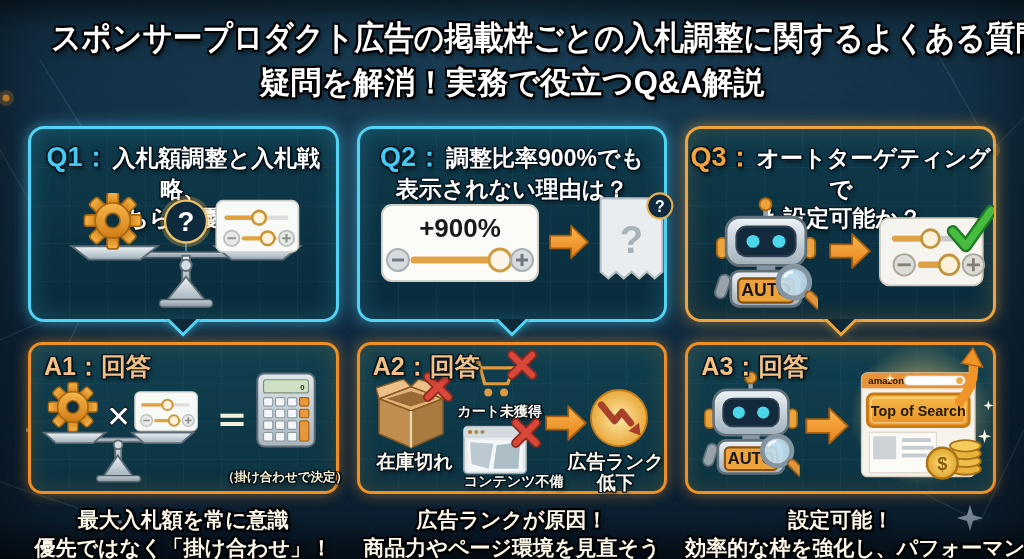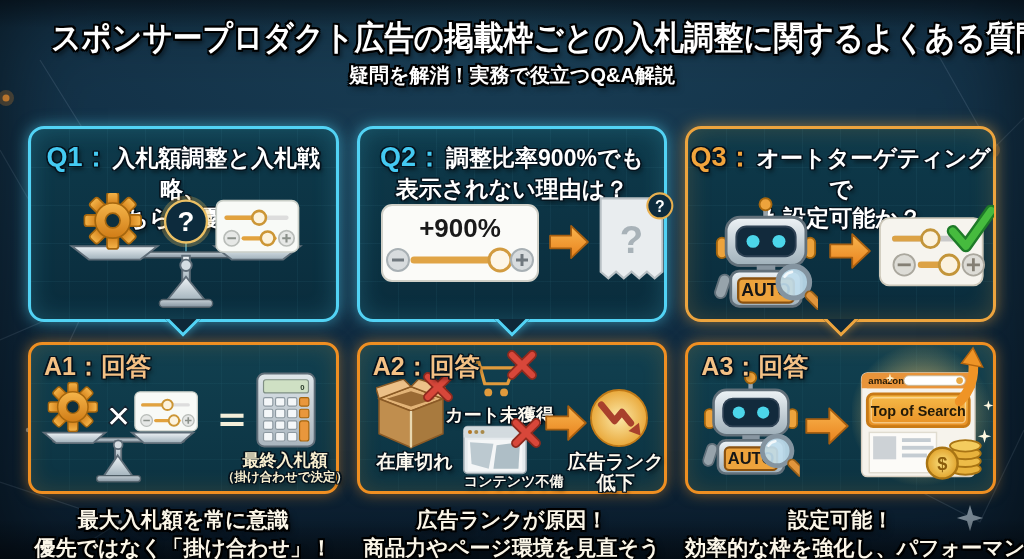--- a/index.html
+++ b/index.html
@@ -8,21 +8,21 @@
     background:radial-gradient(130% 120% at 50% 0%, #1b4158 0%, #133147 40%, #0d2336 72%, #0a1b2b 100%);}
   .page::after{content:"";position:absolute;inset:0;pointer-events:none;
     box-shadow:inset 0 0 90px rgba(0,0,0,.55);
     background:linear-gradient(180deg, rgba(4,10,18,.45) 0%, rgba(4,10,18,0) 5%, rgba(4,10,18,0) 93%, rgba(3,8,14,.6) 100%);}
   .bgnet{position:absolute;inset:0;z-index:0;}
   .outlined{text-shadow:-2px -2px 0 #000,2px -2px 0 #000,-2px 2px 0 #000,2px 2px 0 #000,-2px 0 0 #000,2px 0 0 #000,0 -2px 0 #000,0 2px 0 #000,3px 4px 6px rgba(0,0,0,.65);}
   .outlined-sm{text-shadow:-1.4px -1.4px 0 #06121c,1.4px -1.4px 0 #06121c,-1.4px 1.4px 0 #06121c,1.4px 1.4px 0 #06121c,-1.4px 0 0 #06121c,1.4px 0 0 #06121c,0 -1.4px 0 #06121c,0 1.4px 0 #06121c,2px 3px 4px rgba(0,0,0,.6);}
   .title{position:absolute;top:16px;left:0;width:1024px;text-align:center;color:#fff;
     font-size:33px;font-weight:900;letter-spacing:0;transform:scaleX(.9);transform-origin:50% 50%;white-space:nowrap;z-index:2;}
   .subtitle{position:absolute;top:62px;left:0;width:1024px;text-align:center;color:#fff;
-    font-size:20px;font-weight:900;z-index:2;white-space:nowrap;}
+    font-size:31px;font-weight:900;z-index:2;white-space:nowrap;}
   .cols{position:absolute;left:28px;top:126px;width:968px;display:flex;gap:18px;z-index:2;}
   .col{position:relative;flex:1;min-width:0;}
   .qbox{position:relative;height:190px;border:3px solid #52d3f5;border-radius:16px;
     background:linear-gradient(rgba(120,210,235,.05) 1px, transparent 1px) 0 0/38px 38px,
       linear-gradient(90deg, rgba(120,210,235,.05) 1px, transparent 1px) 0 0/38px 38px,
       linear-gradient(180deg,#0e3a4b,#0a2c3c);
     box-shadow:0 0 15px rgba(85,215,245,.55), inset 0 0 24px rgba(85,215,245,.20);}
   .c3 .qbox{border-color:#eda43e;box-shadow:0 0 15px rgba(240,165,60,.55), inset 0 0 24px rgba(240,165,60,.20);}
   .tailwrap{position:absolute;left:50%;transform:translateX(-50%);bottom:-20px;width:46px;height:20px;overflow:hidden;z-index:6;pointer-events:none;}
   .tailwrap::before{content:"";position:absolute;left:50%;top:-16px;width:22px;height:22px;
@@ -238,21 +238,20 @@
             <rect x="11" y="79" width="12" height="11" rx="2"></rect>
               <rect x="26.5" y="79" width="12" height="11" rx="2"></rect>
               <rect x="42" y="79" width="12" height="11" rx="2"></rect>
           </g>
           <g fill="#e9973c" stroke="#a5660e" stroke-width="1.5">
             <rect x="57.5" y="34" width="12" height="11" rx="2"></rect>
               <rect x="57.5" y="49" width="12" height="11" rx="2"></rect>
             <rect x="57.5" y="64" width="12" height="26" rx="3"></rect>
           </g>
         </svg>
-        <div class="ilabel outlined-sm abs" style="left:196px;top:104px;width:116px;font-size:17px;color:#f8efcf">最終入札額</div>
         <div class="ilabel outlined-sm abs" style="left:186px;top:124px;width:136px;font-size:12.5px;color:#f8efcf">（掛け合わせで決定）</div>
       </div>
 
       <div class="caption outlined">
         <div>最大入札額を常に意識</div>
         <div>優先ではなく「掛け合わせ」！</div>
       </div>
     </div>
 
     <div class="col c2">
@@ -301,21 +300,21 @@
         <div class="ilabel outlined-sm abs" style="left:0px;top:104px;width:110px;font-size:19px">在庫切れ</div>
 
         <svg class="abs" style="left:108px;top:10px" width="52" height="46" viewBox="0 0 72 64">
           <path d="M4,10 H15 L23,40 H55 L63,18 H19" fill="none" stroke="#e09a3c" stroke-width="4.5" stroke-linecap="round" stroke-linejoin="round"></path>
           <circle cx="28" cy="52" r="5.5" fill="#e09a3c"></circle>
             <circle cx="50" cy="52" r="5.5" fill="#e09a3c"></circle>
         </svg>
         <svg class="abs" style="left:146px;top:4px" width="32" height="32" viewBox="0 0 44 44">
             <use href="#sym-x"></use>
           </svg>
-        <div class="ilabel outlined-sm abs" style="left:82px;top:58px;width:116px;font-size:18px">カート未獲得</div>
+        <div class="ilabel outlined-sm abs" style="left:82px;top:58px;width:116px;font-size:14px">カート未獲得</div>
 
         <svg class="abs" style="left:102px;top:80px" width="66" height="50" viewBox="0 0 84 64">
           <rect x="2" y="2" width="80" height="60" rx="5" fill="#e6ebee" stroke="#97a3ab" stroke-width="2"></rect>
           <rect x="2" y="2" width="80" height="14" rx="5" fill="#d3dbdf"></rect>
             <rect x="2" y="10" width="80" height="6" fill="#d3dbdf"></rect>
           <circle cx="10" cy="9" r="2.6" fill="#b5741e"></circle>
             <circle cx="18" cy="9" r="2.6" fill="#a98a4a"></circle>
             <circle cx="26" cy="9" r="2.6" fill="#a98a4a"></circle>
           <rect x="7" y="19" width="70" height="40" fill="#f4f6f7"></rect>
           <polygon points="10,22 40,24 34,56 12,50" fill="#bcc9d0"></polygon>

